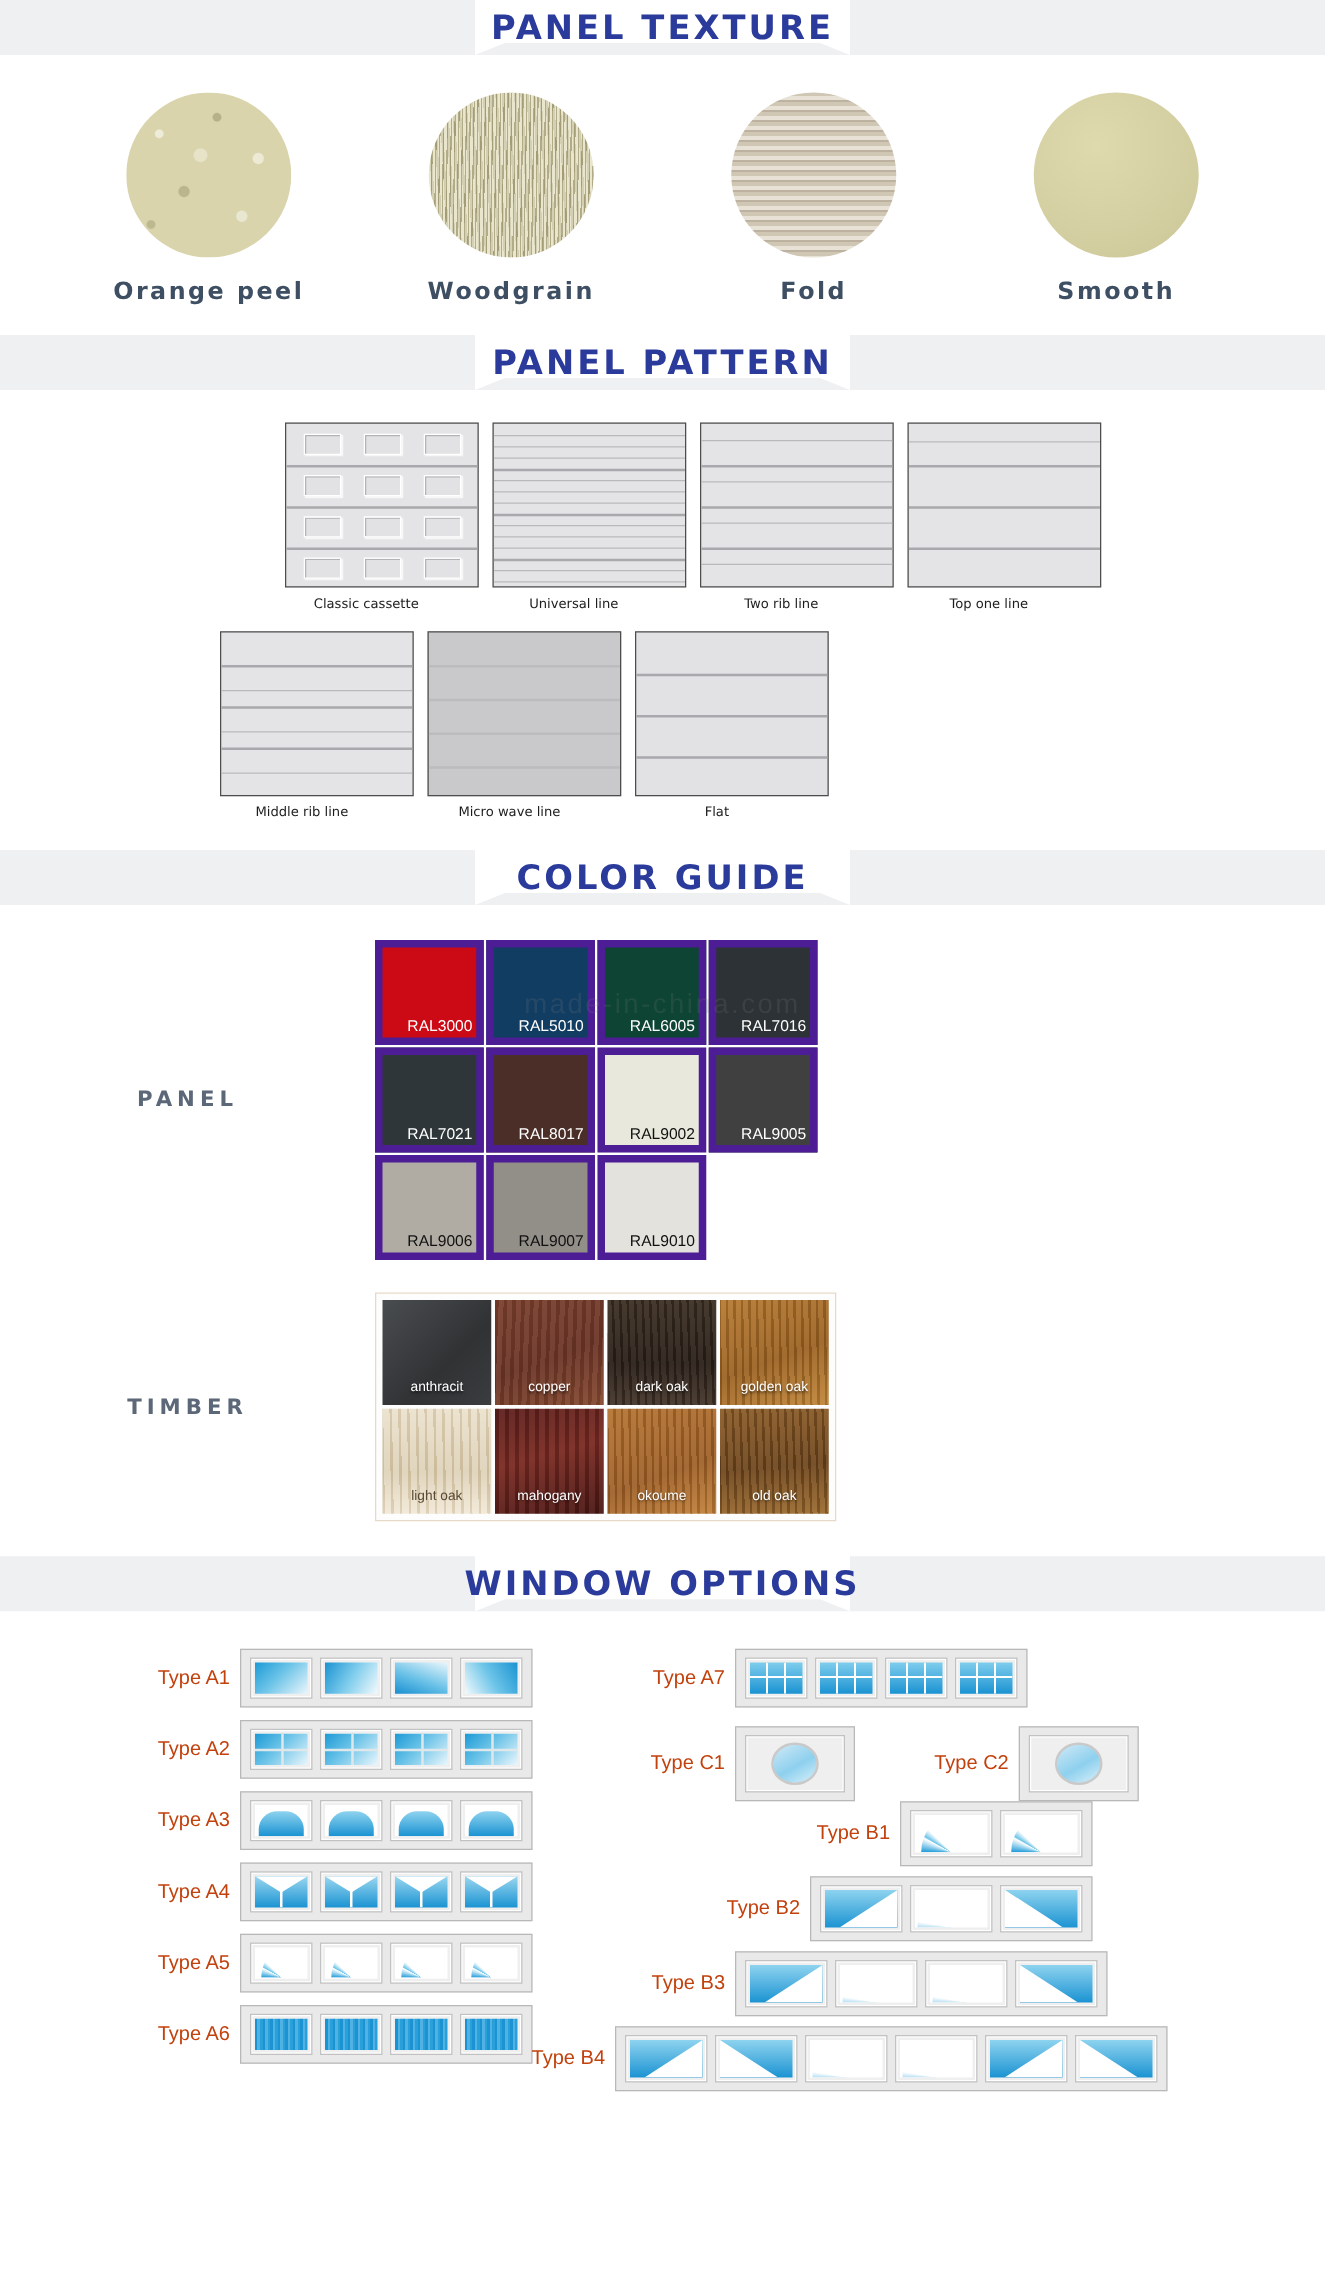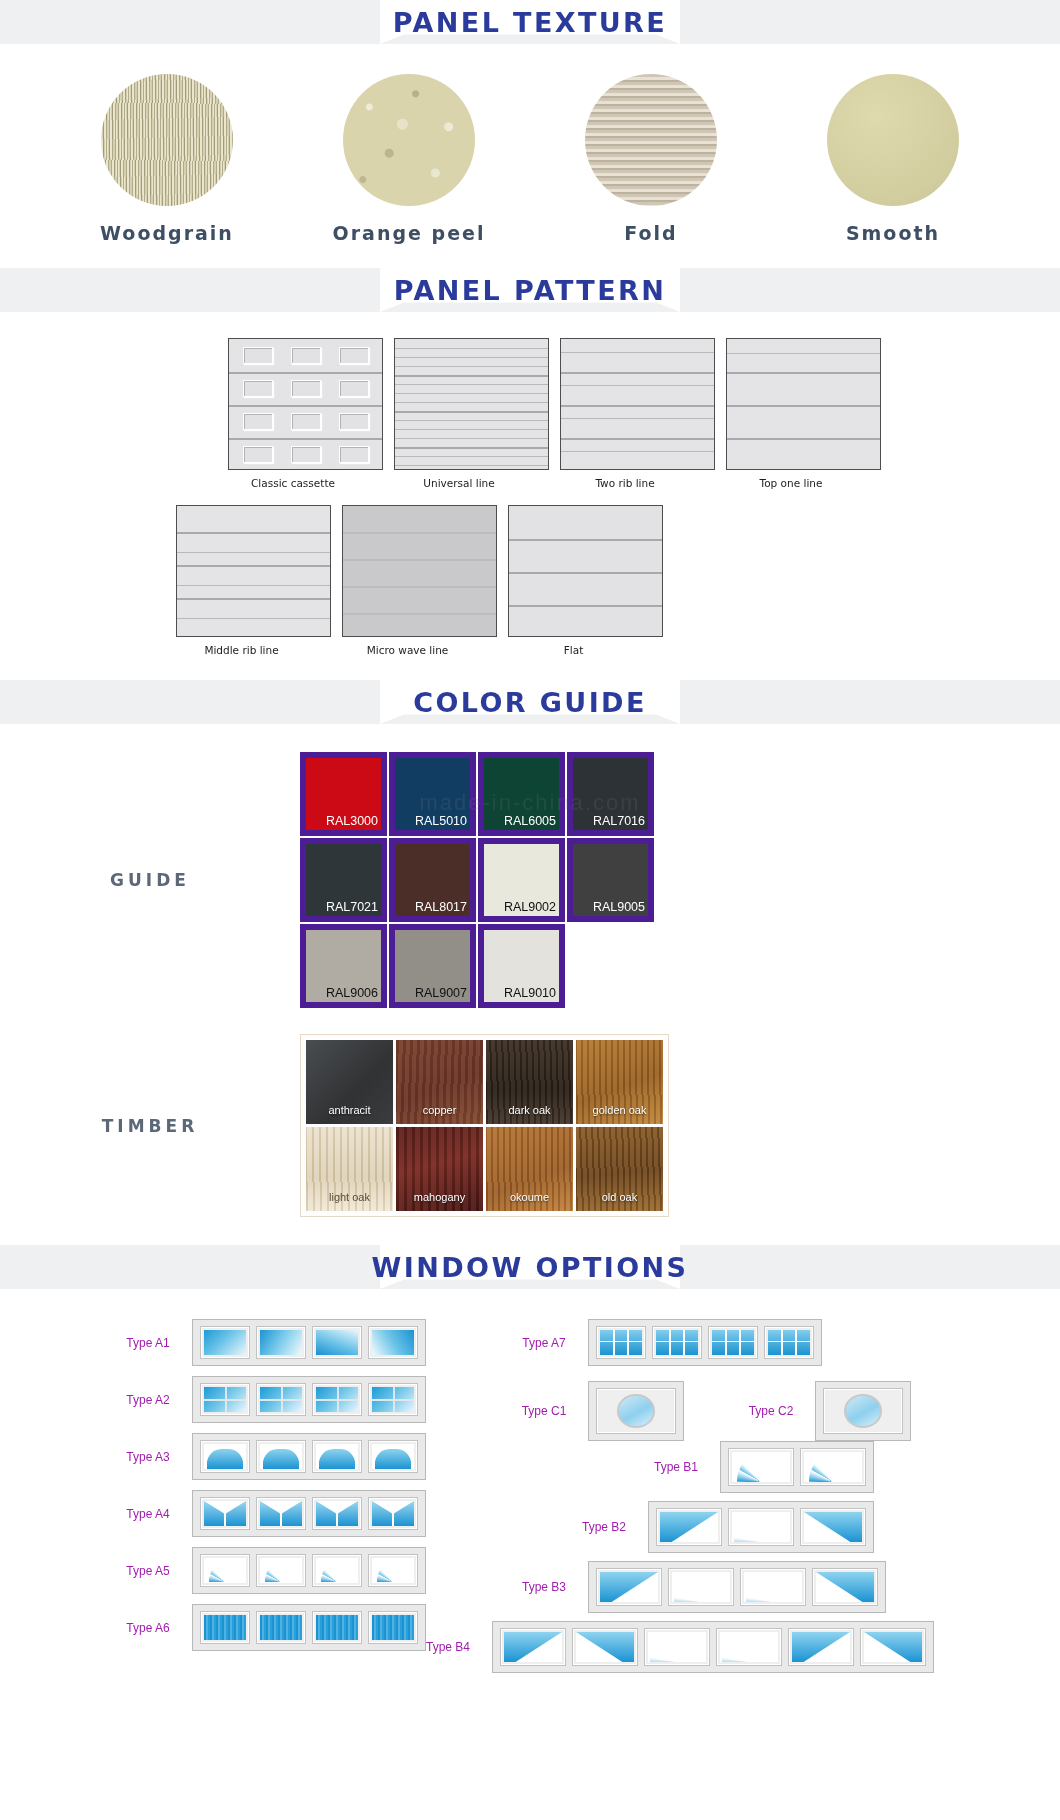--- a/index.html
+++ b/index.html
@@ -232,25 +232,25 @@
 
   
   .windows { position: relative; padding-top: 28px; height: 600px; }
   .win-row {
     position: absolute;
     display: flex;
     align-items: center;
     gap: 8px;
   }
   .win-label {
-    font-size: 12px;
-    color: #a21caf;
+    font-size: 16px;
+    color: #c2410c;
     font-family: "Liberation Sans", sans-serif;
     white-space: nowrap;
-    text-align: center;
+    text-align: right;
   }
   .win-strip {
     display: flex;
     gap: 6px;
     padding: 6px 7px;
     background: #e9e9e9;
     border: 1.5px solid #b8b8b8;
   }
   .pane {
     width: 50px; height: 33px;
@@ -393,26 +393,26 @@
 </head>
 <body>
 
 <div class="banner">
   <div class="ribbon"></div>
   <div class="banner-title">PANEL TEXTURE</div>
 </div>
 
 <div class="texture-row">
   <div class="texture-item">
+    <div class="swatch-circle tex-orange"></div>
+    <div class="texture-label">Orange peel</div>
+  </div>
+  <div class="texture-item">
     <div class="swatch-circle tex-woodgrain"></div>
     <div class="texture-label">Woodgrain</div>
-  </div>
-  <div class="texture-item">
-    <div class="swatch-circle tex-orange"></div>
-    <div class="texture-label">Orange peel</div>
   </div>
   <div class="texture-item">
     <div class="swatch-circle tex-fold"></div>
     <div class="texture-label">Fold</div>
   </div>
   <div class="texture-item">
     <div class="swatch-circle tex-smooth"></div>
     <div class="texture-label">Smooth</div>
   </div>
 </div>
@@ -525,21 +525,21 @@
   </div>
 </div>
 
 <div class="banner" style="margin-top:14px;">
   <div class="ribbon"></div>
   <div class="banner-title">COLOR GUIDE</div>
 </div>
 
 <div class="color-section">
   <div class="color-left">
-    <div class="group-label">GUIDE</div>
+    <div class="group-label">PANEL</div>
   </div>
   <div class="ral-grid">
     <div class="ral dark" style="background:#cc0a16">
       <span>RAL3000</span>
       </div>
     <div class="ral dark" style="background:#123d63">
       <span>RAL5010</span>
       </div>
     <div class="ral dark" style="background:#0d4434">
       <span>RAL6005</span>

